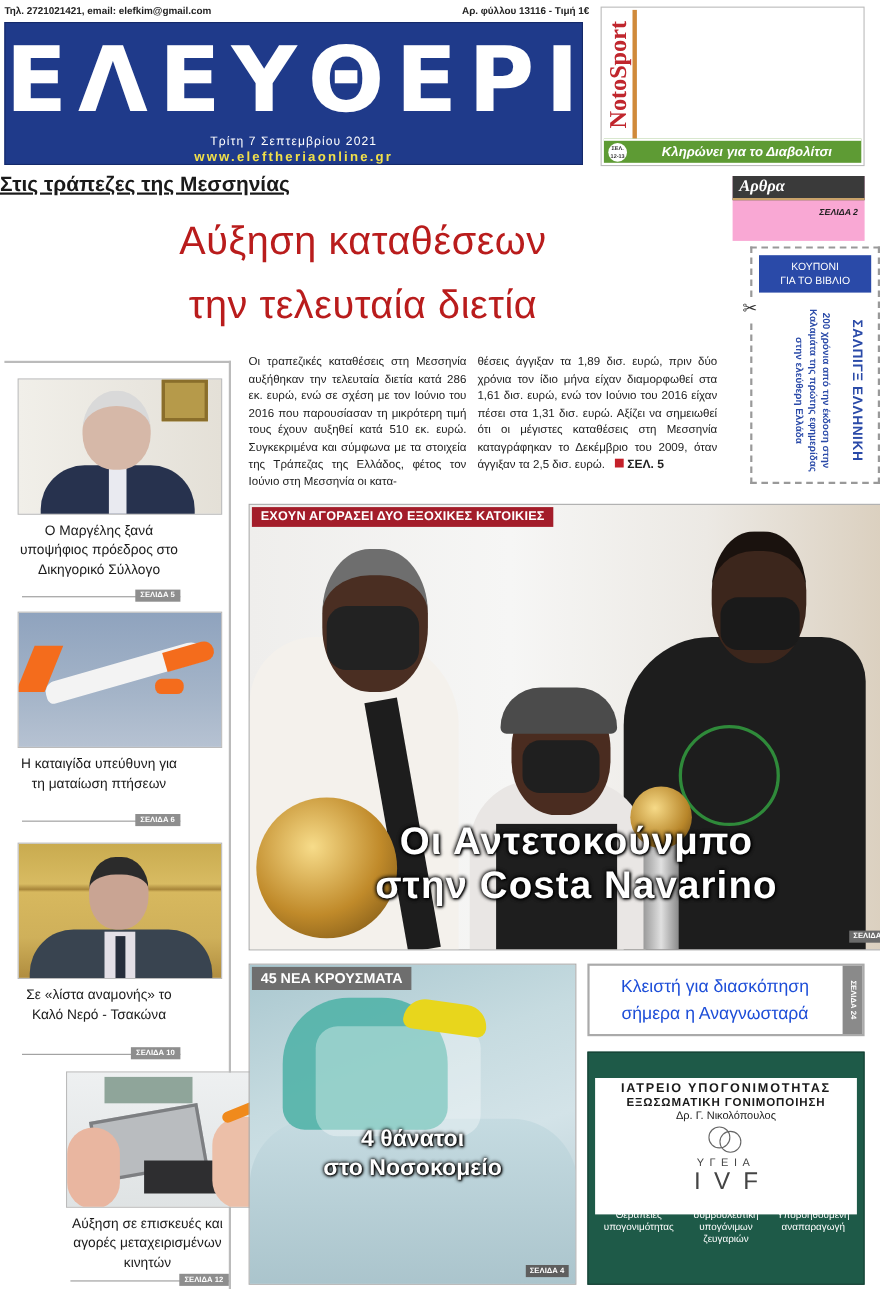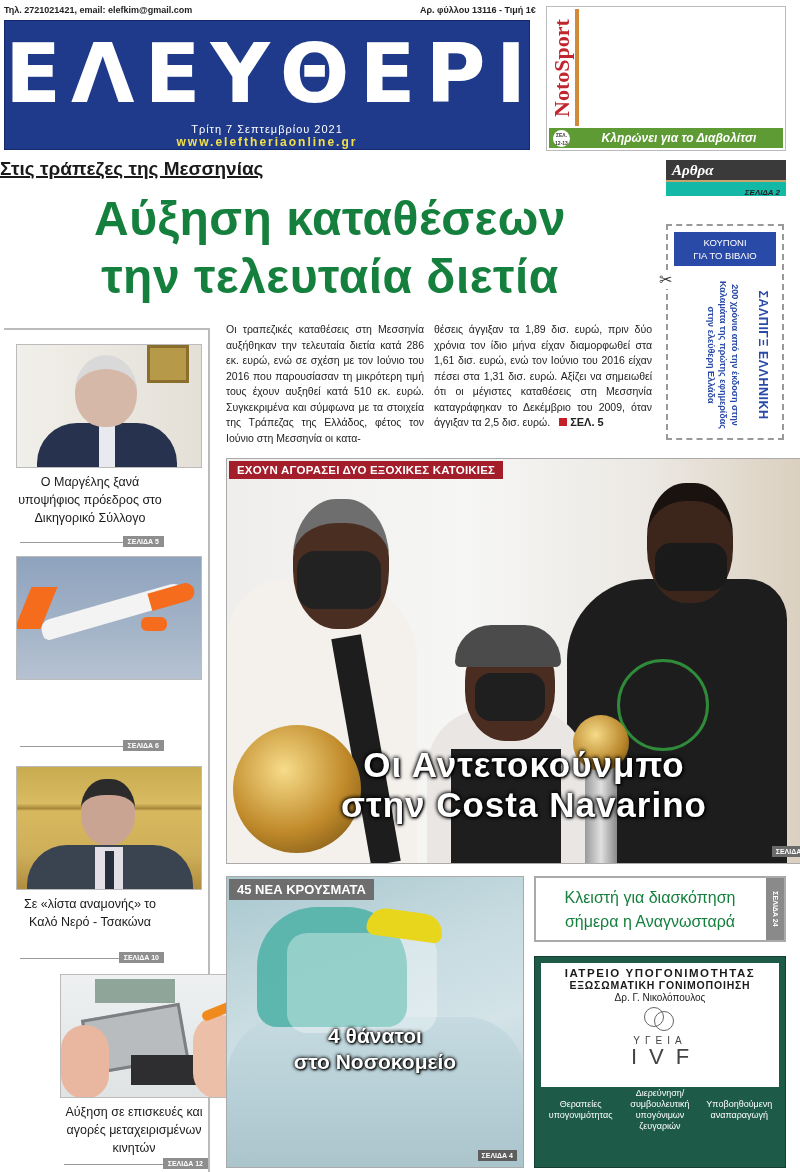--- a/index.html
+++ b/index.html
@@ -28,29 +28,29 @@
   .noto .photo .players { position: absolute; left: 6px; right: 6px; top: 28px; height: 72px;
     background: repeating-linear-gradient(90deg, #f3f3f0 0 14px, #e2d44a 14px 22px, #f3f3f0 22px 34px, #dcdcd8 34px 40px); opacity: .85; border-radius: 4px; }
   .noto .photo .cap { position: absolute; left: 0; right: 0; top: 62px; text-align: center; color: #fff;
     font-family: "Liberation Serif", serif; font-style: italic; font-size: 18px; line-height: 20px; text-shadow: 0 0 3px #000, 0 0 2px #000; }
   .noto .bar { position: absolute; left: 2px; right: 2px; bottom: 2px; height: 22px; background: #5e9b34; border-top: 2px solid #fff; }
   .noto .bar .sela { position: absolute; left: 4px; top: 2px; width: 17px; height: 17px; border-radius: 50%; background: #fff; color: #333; font-size: 5px; text-align: center; line-height: 8px; font-weight: bold; padding-top: 1px; }
   .noto .bar .txt { position: absolute; left: 26px; right: 0; top: 3px; text-align: center; color: #fff; font-style: italic; font-weight: bold; font-size: 12px; }
 
   
   .kicker { left: 0; width: 660px; top: 158px; text-align: left; font-size: 19px; font-weight: bold; text-decoration: underline; text-decoration-thickness: 2px; color: #1a1a1a; }
-  .headline { left: 10px; width: 640px; top: 190px; text-align: center; font-size: 48px; font-weight: bold; line-height: 58px; color: #15803d; letter-spacing: 0.5px; }
-
-  
-  .arthra { left: 666px; top: 160px; width: 120px; height: 36px; background: #14b8a6; }
+  .headline { left: 10px; width: 640px; top: 190px; text-align: center; font-size: 36px; font-weight: normal; line-height: 58px; color: #b91c1c; letter-spacing: 0.5px; }
+
+  
+  .arthra { left: 666px; top: 160px; width: 120px; height: 59px; background: #f9a8d4; }
   .arthra .t { height: 22px; background: #3a3a3a; border-bottom: 2px solid #c9a36b; color: #fff; font-family: "Liberation Serif", serif; font-style: italic; font-weight: bold; font-size: 15px; padding: 2px 6px; }
   .arthra .p { text-align: right; font-size: 8px; font-weight: bold; font-style: italic; padding: 6px 6px 0 0; color: #222; }
 
   
-  .coupon { left: 666px; top: 224px; width: 118px; height: 216px; border: 2px dashed #999; background: #fff; }
+  .coupon { left: 682px; top: 224px; width: 118px; height: 216px; border: 2px dashed #999; background: #fff; }
   .coupon .hdr { position: absolute; left: 6px; right: 6px; top: 6px; height: 34px; background: #2a4aa8; color: #fff; text-align: center; font-size: 9.5px; line-height: 13px; padding-top: 4px; }
   .coupon .scissors { position: absolute; left: -9px; top: 44px; font-size: 16px; color: #333; background: #fff; }
   .coupon .vtitle { position: absolute; left: 84px; top: 46px; width: 22px; height: 166px; }
   .coupon .vtitle span, .coupon .vtext span { position: absolute; left: 50%; top: 50%; transform: translate(-50%,-50%) rotate(90deg); white-space: nowrap; }
   .coupon .vtitle span { color: #2a4aa8; font-weight: bold; font-size: 12.5px; letter-spacing: 0.5px; }
   .coupon .vtext { position: absolute; left: 26px; top: 46px; width: 58px; height: 166px; }
   .coupon .vtext span { color: #2a4aa8; font-weight: bold; font-size: 9px; line-height: 12px; text-align: center; white-space: normal; width: 160px; }
 
   
   .bodytext { font-size: 10.5px; line-height: 15.5px; color: #222; text-align: justify; top: 322px; }
@@ -122,27 +122,27 @@
   .covid .hood { position: absolute; left: 30px; top: 30px; width: 150px; height: 120px; background: #52b3a8; border-radius: 60px 60px 20px 20px; opacity: .9; }
   .covid .visor { position: absolute; left: 140px; top: 34px; width: 76px; height: 28px; background: #e8d61c; border-radius: 20px 20px 8px 8px; transform: rotate(8deg); }
   .covid .shield { position: absolute; left: 60px; top: 56px; width: 150px; height: 100px; background: rgba(255,255,255,.35); border-radius: 20px; }
   .covid .gown { position: absolute; left: 0; top: 140px; width: 298px; height: 160px; background: linear-gradient(180deg,#c5dbe1,#a9c3cb); border-radius: 60px 60px 0 0; }
   .covid .title { position: absolute; left: 0; right: 0; top: 146px; text-align: center; color: #fff; font-weight: bold; font-size: 21px; line-height: 26px;
     text-shadow: 0 0 4px #000, 0 0 3px #000, 1px 1px 2px #000; }
   .covid .pg { position: absolute; right: 6px; bottom: 6px; background: #5e5e5e; color: #fff; font-size: 7px; font-weight: bold; padding: 2px 4px; }
 
   
   .klisti { left: 534px; top: 876px; width: 252px; height: 66px; border: 2px solid #aaa; background: #fff; }
-  .klisti .txt { position: absolute; left: 6px; right: 26px; top: 8px; text-align: center; font-size: 16px; line-height: 24px; color: #15803d; }
+  .klisti .txt { position: absolute; left: 6px; right: 26px; top: 8px; text-align: center; font-size: 16px; line-height: 24px; color: #1d4ed8; }
   .klisti .side { position: absolute; right: 0; top: 0; bottom: 0; width: 18px; background: #8a8a8a; }
   .klisti .side span { position: absolute; left: 50%; top: 50%; transform: translate(-50%,-50%) rotate(90deg); color: #fff; font-size: 7px; font-weight: bold; white-space: nowrap; }
 
   
   .ad { left: 534px; top: 956px; width: 252px; height: 212px; background: #1e5a48; border: 1px solid #143e32; }
-  .ad .top { position: absolute; left: 6px; right: 6px; top: 6px; height: 124px; background: #fff; text-align: center; }
+  .ad .top { position: absolute; left: 6px; right: 6px; top: 23px; height: 124px; background: #fff; text-align: center; }
   .ad .l1 { font-weight: bold; font-size: 11.5px; letter-spacing: 1.6px; margin-top: 4px; color: #1a1a1a; }
   .ad .l2 { font-weight: bold; font-size: 10.5px; letter-spacing: 0.8px; color: #1a1a1a; }
   .ad .l3 { font-size: 10px; color: #1a1a1a; margin-top: 1px; }
   .ad .rings { position: relative; width: 40px; height: 26px; margin: 4px auto 0; }
   .ad .rings i { position: absolute; width: 20px; height: 20px; border: 1.5px solid #666; border-radius: 50%; }
   .ad .ygeia { font-size: 10px; letter-spacing: 5px; color: #444; margin-top: 2px; }
   .ad .ivf { font-size: 22px; letter-spacing: 12px; color: #444; line-height: 22px; padding-left: 12px; }
   .ad .mid { position: absolute; left: 6px; right: 6px; top: 132px; height: 42px; display: flex; color: #fff; font-size: 9px; line-height: 11px; text-align: center; align-items: center; }
   .ad .mid div { flex: 1; }
   .ad .bot { position: absolute; left: 6px; right: 6px; bottom: 6px; height: 32px; background: #fff; }
@@ -216,20 +216,21 @@
     <div class="pg" style="top:192px;">ΣΕΛΙΔΑ 5</div>
   </div>
 
   <div class="story" style="top:226px;">
     <div class="img img-plane">
       <div class="tail"></div>
         <div class="fus"></div>
         <div class="nose"></div>
         <div class="eng"></div>
     </div>
+    <div class="cap">Η καταιγίδα υπεύθυνη για τη ματαίωση πτήσεων</div>
     <div class="rule" style="top:190px;"></div>
     <div class="pg" style="top:184px;">ΣΕΛΙΔΑ 6</div>
   </div>
 
   <div class="story" style="top:436px;">
     <div class="img img-pol">
       <div class="suit"></div>
         <div class="shirt"></div>
         <div class="tie"></div>
         <div class="head"></div>

